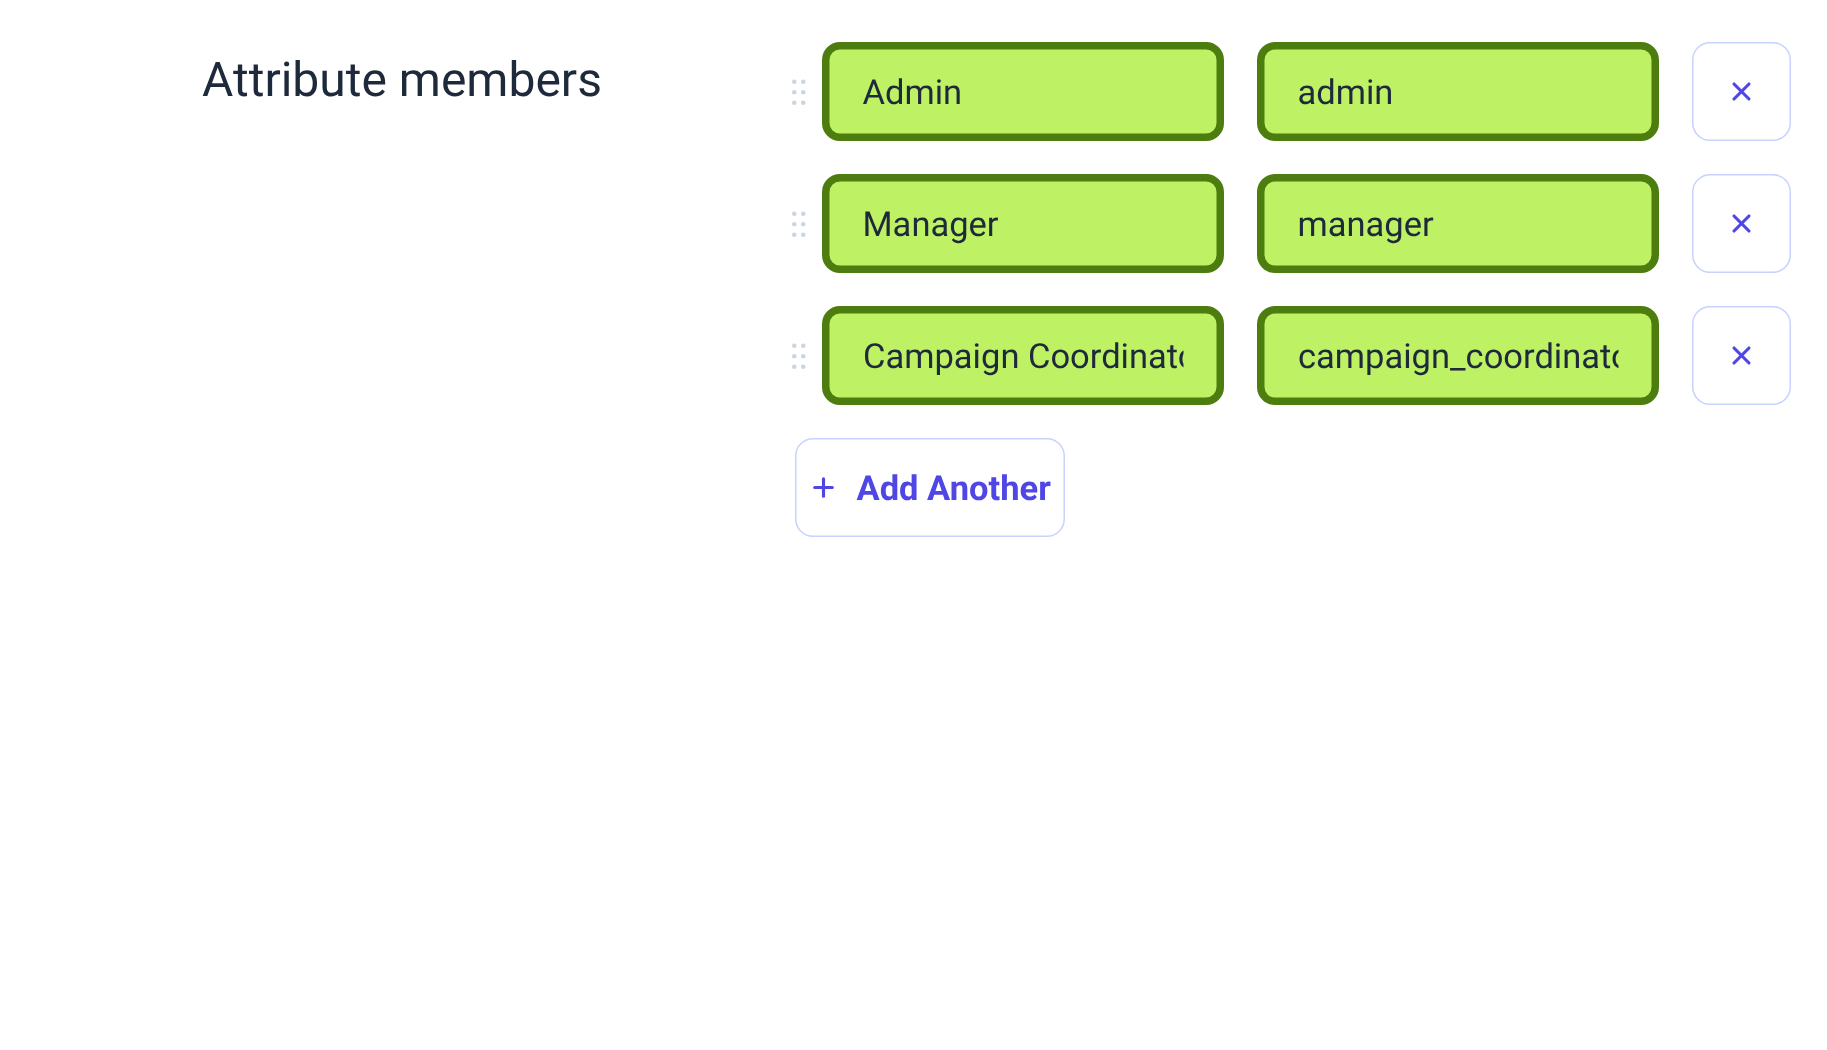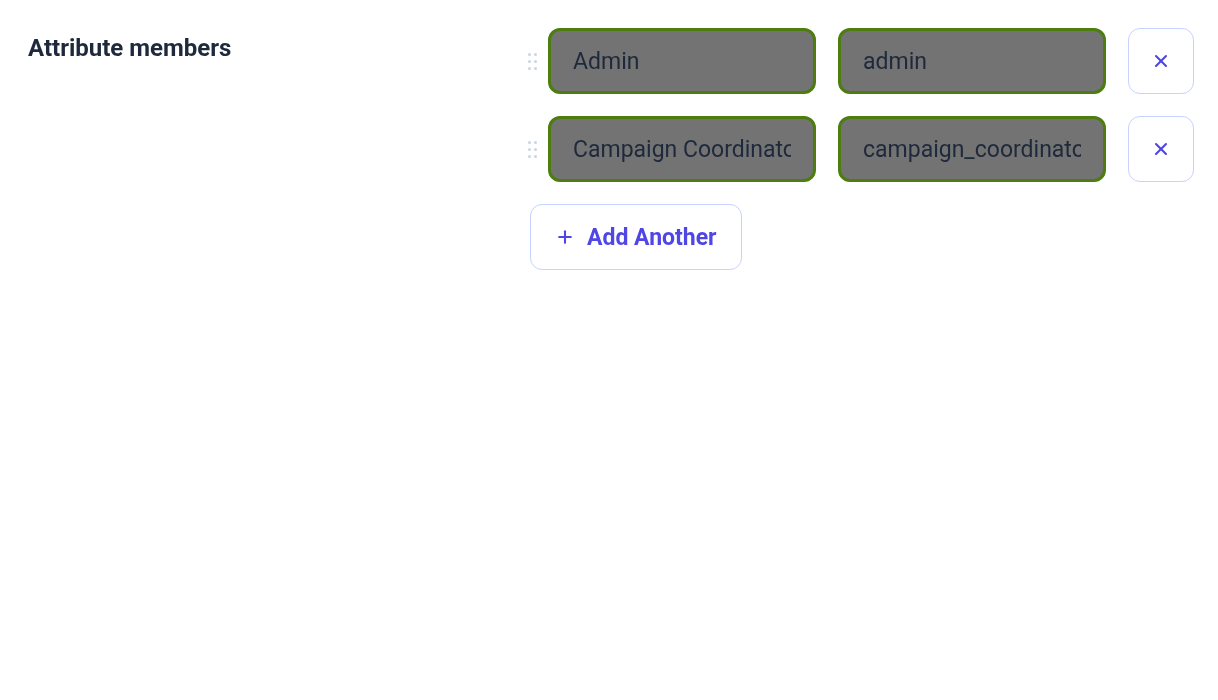--- a/index.html
+++ b/index.html
@@ -21,24 +21,25 @@
       display: flex;
       gap: 20px;
     }
     
     .label-col {
       width: 480px;
       flex-shrink: 0;
     }
     
     .section-label {
-      font-size: 24px;
-      font-weight: 700;
+      font-size: 32px;
+      font-weight: 400;
       color: #1e293b;
       padding-top: 6px;
+      text-align: center;
     }
     
     .fields-col {
       flex: 1;
     }
     
     .headers {
       display: flex;
       gap: 22px;
       margin-bottom: 18px;
@@ -89,27 +90,27 @@
     .drag-dot {
       width: 3px;
       height: 3px;
       border-radius: 50%;
       background: #cbd5e1;
     }
     
     .input {
       width: 268px;
       height: 66px;
-      border: 3px solid #4d7c0f;
+      border: 5px solid #4d7c0f;
       border-radius: 12px;
       padding: 0 22px;
       font-size: 23px;
       color: #1e293b;
       outline: none;
-      background: #737373;
+      background: #bef264;
       font-family: inherit;
     }
     
     .input-gap {
       margin-left: 10px;
     }
     
     .remove-btn {
       width: 66px;
       height: 66px;
@@ -132,21 +133,21 @@
     .add-row {
       margin-top: 22px;
       margin-left: 2px;
     }
     
     .add-btn {
       display: inline-flex;
       align-items: center;
       gap: 12px;
       height: 66px;
-      padding: 0 24px;
+      padding: 0 8px;
       border: 1px solid #c7d2fe;
       border-radius: 12px;
       background: #fff;
       color: #4f46e5;
       font-size: 23px;
       font-weight: 700;
       cursor: pointer;
       font-family: inherit;
     }
     
@@ -184,20 +185,44 @@
     <input class="input" type="text" value="Admin" style="">
     <input class="input input-gap" type="text" value="admin" style="">
     <button class="remove-btn">
       <svg viewBox="0 0 24 24" fill="none" stroke="#4f46e5" stroke-width="2.5" stroke-linecap="round">
         <line x1="6" y1="6" x2="18" y2="18"></line>
         <line x1="18" y1="6" x2="6" y2="18"></line>
       </svg>
     </button>
   </div>
 
+  <div class="row">
+    <div class="drag-handle">
+      <div class="drag-dot-row">
+              <div class="drag-dot"></div>
+              <div class="drag-dot"></div>
+            </div>
+      <div class="drag-dot-row">
+              <div class="drag-dot"></div>
+              <div class="drag-dot"></div>
+            </div>
+      <div class="drag-dot-row">
+              <div class="drag-dot"></div>
+              <div class="drag-dot"></div>
+            </div>
+    </div>
+    <input class="input" type="text" value="Manager" style="">
+    <input class="input input-gap" type="text" value="manager" style="">
+    <button class="remove-btn">
+      <svg viewBox="0 0 24 24" fill="none" stroke="#4f46e5" stroke-width="2.5" stroke-linecap="round">
+        <line x1="6" y1="6" x2="18" y2="18"></line>
+        <line x1="18" y1="6" x2="6" y2="18"></line>
+      </svg>
+    </button>
+  </div>
 
 
   <div class="row">
     <div class="drag-handle">
       <div class="drag-dot-row">
               <div class="drag-dot"></div>
               <div class="drag-dot"></div>
             </div>
       <div class="drag-dot-row">
               <div class="drag-dot"></div>

